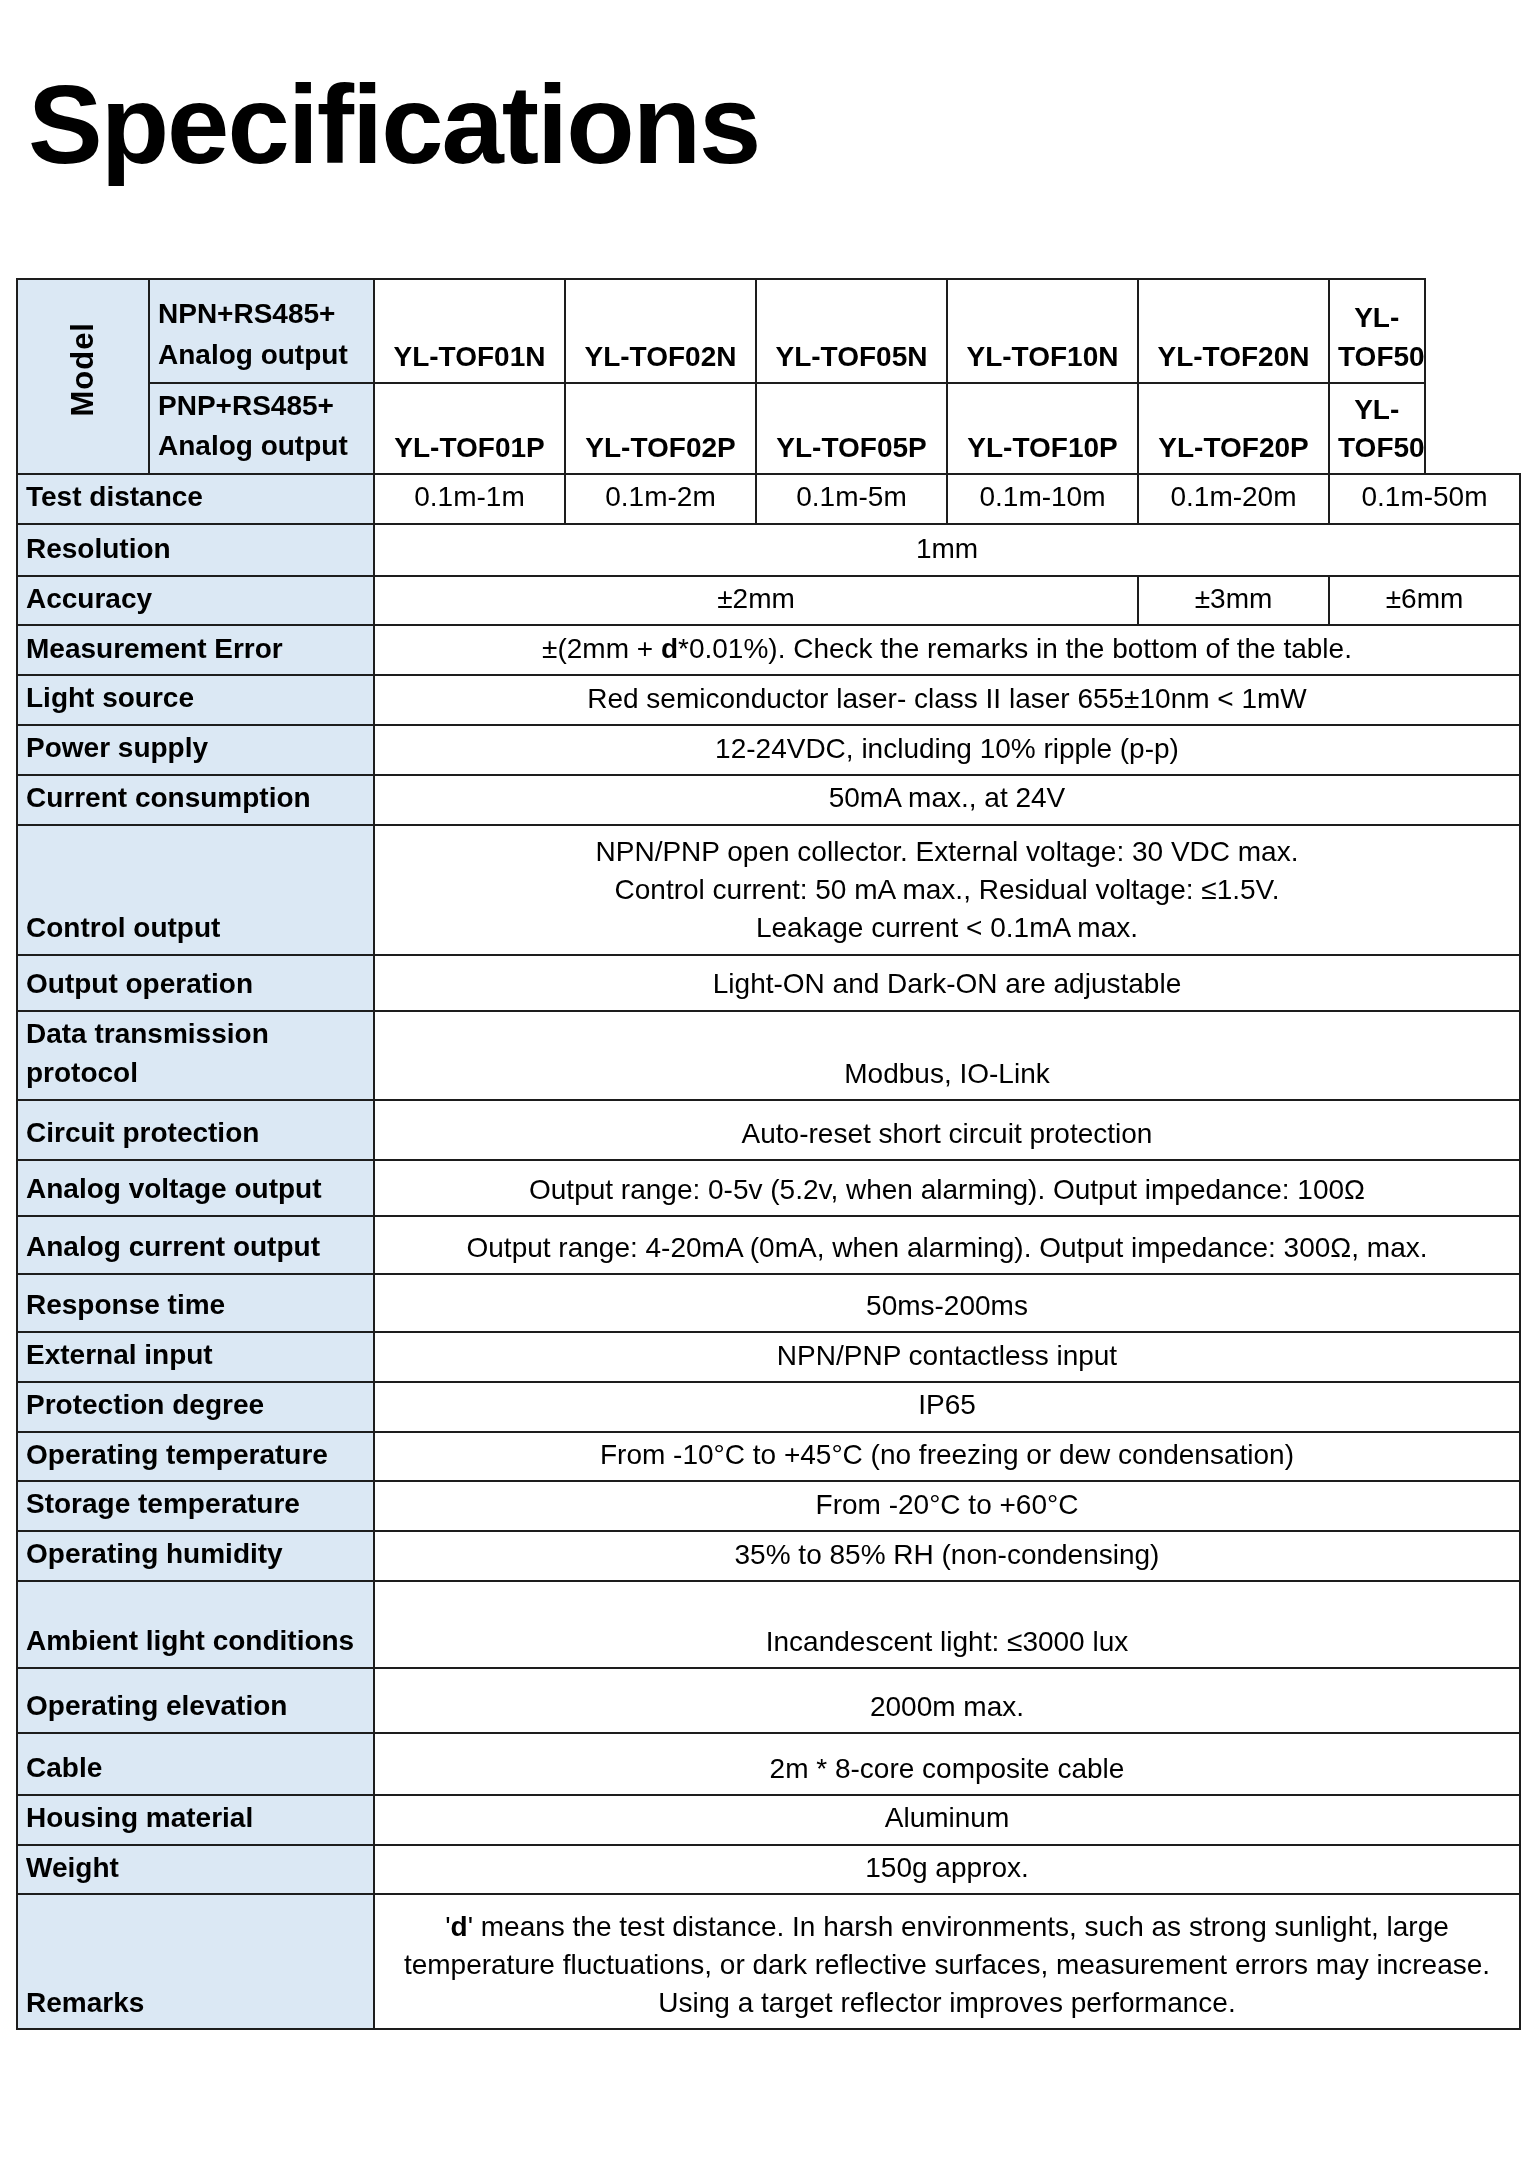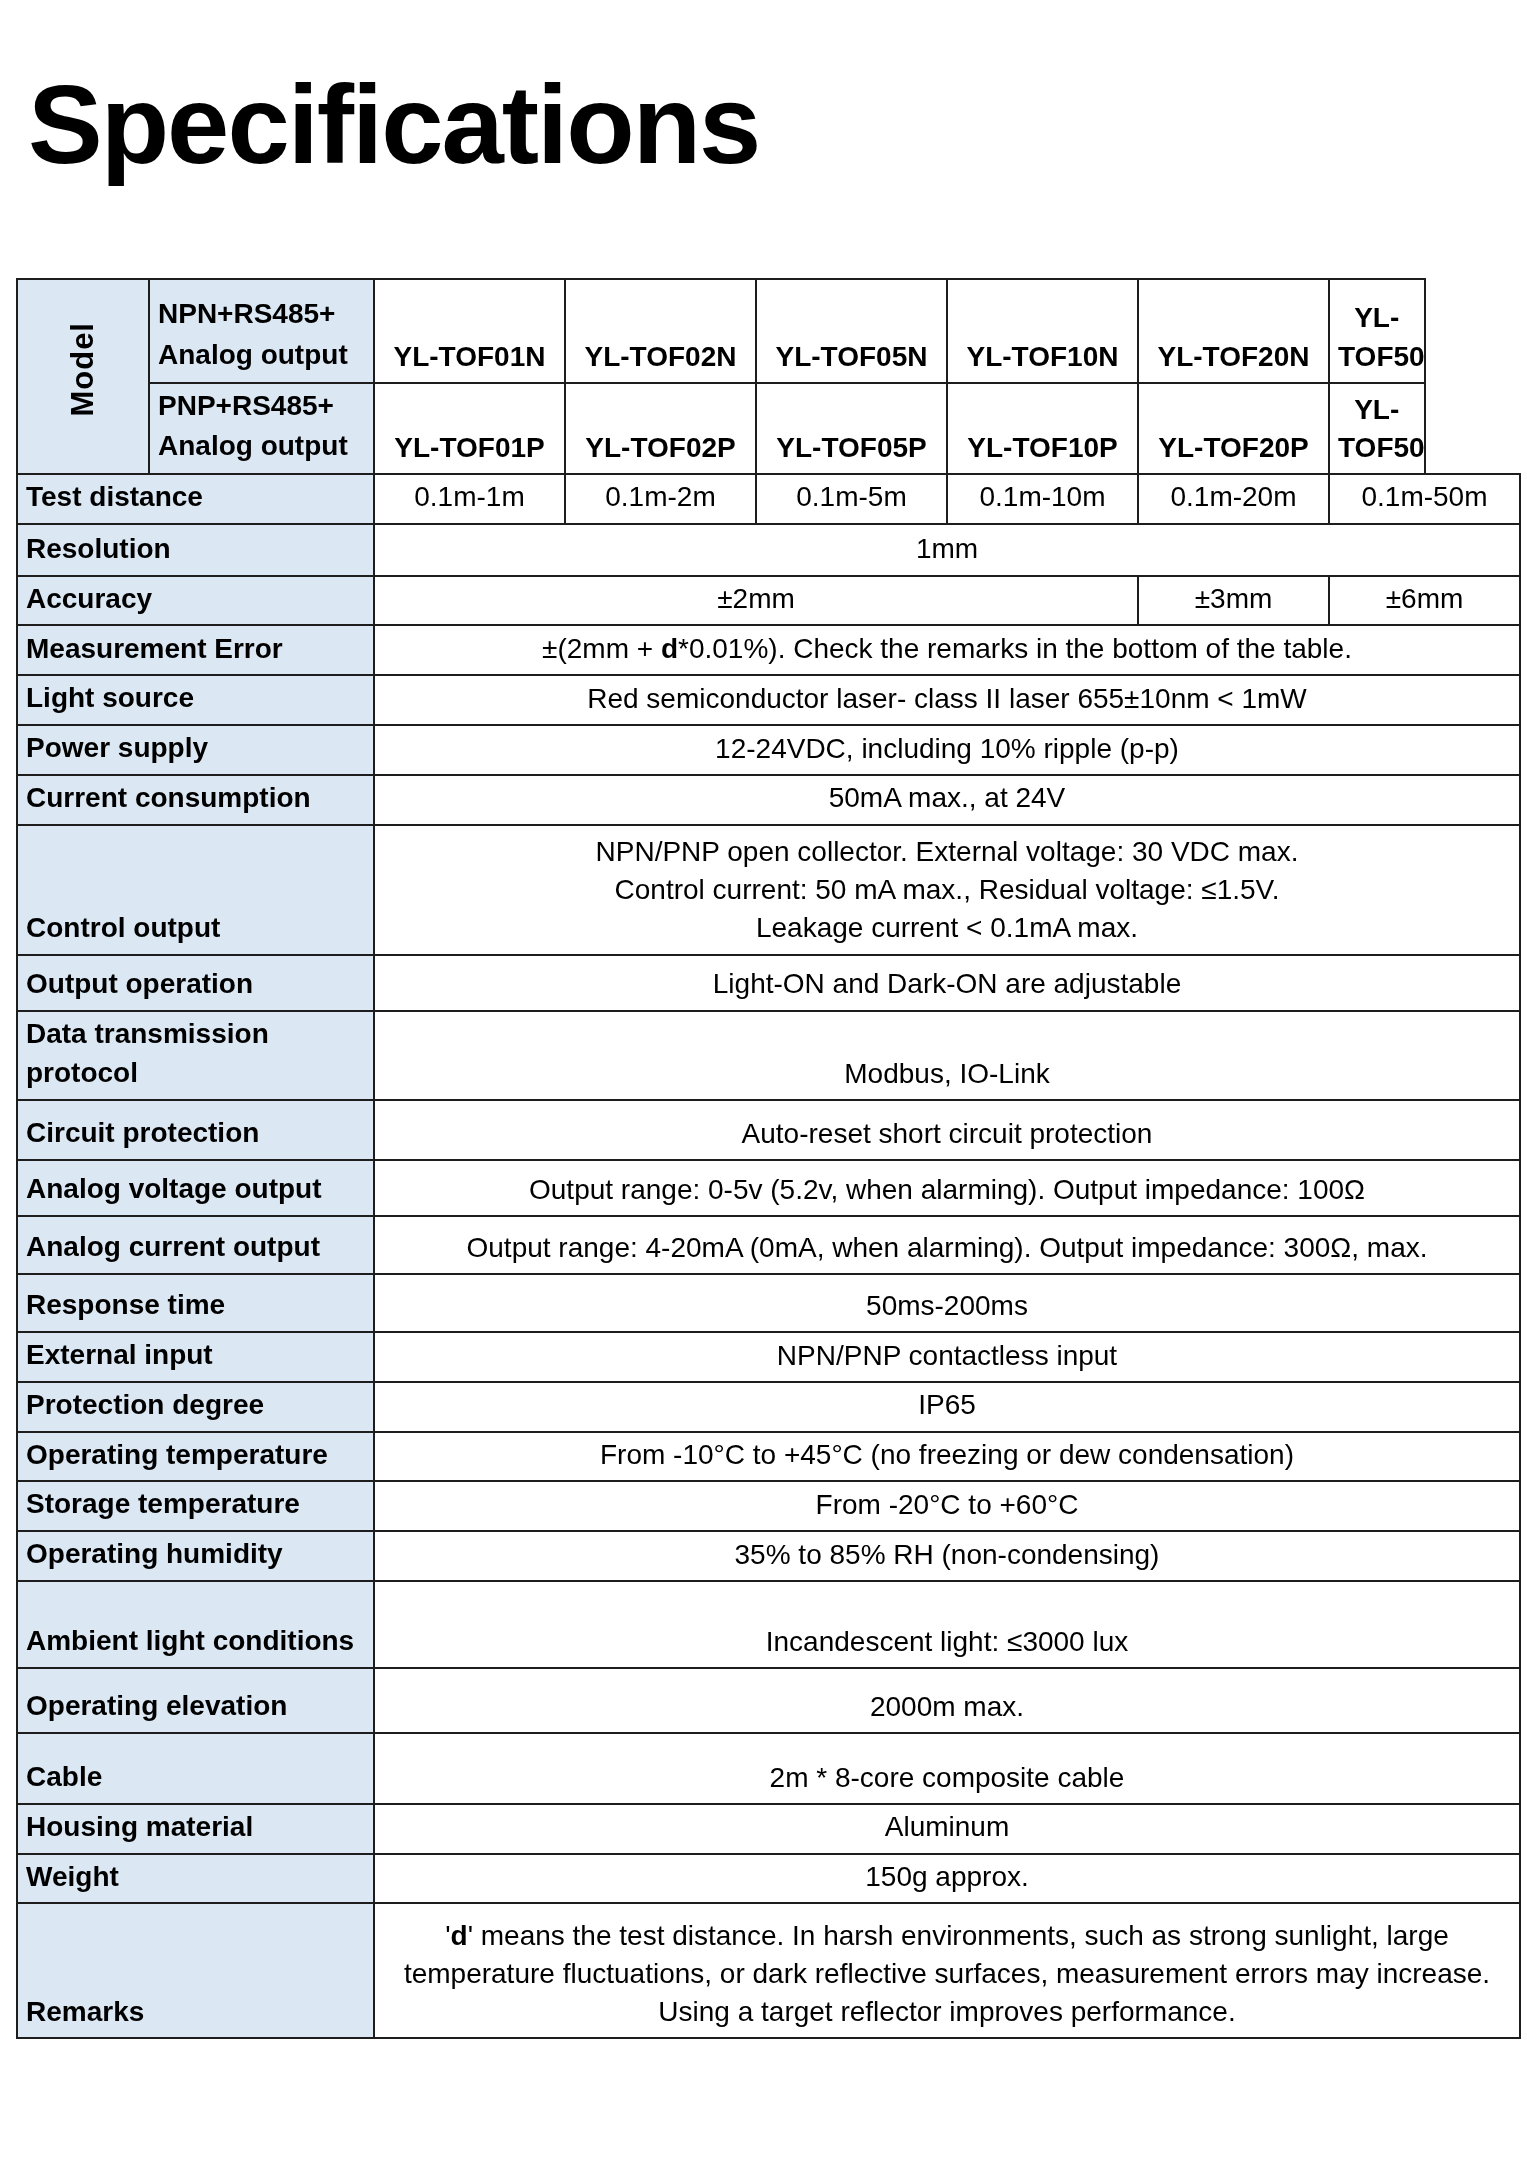--- a/index.html
+++ b/index.html
@@ -180,21 +180,21 @@
         <td colspan="7" class="val">35% to 85% RH (non-condensing)</td>
       </tr>
       <tr style="height: 87px;">
         <td colspan="2" class="lbl">Ambient light conditions</td>
         <td colspan="7" class="val">Incandescent light: ≤3000 lux</td>
       </tr>
       <tr style="height: 65px;">
         <td colspan="2" class="lbl">Operating elevation</td>
         <td colspan="7" class="val">2000m max.</td>
       </tr>
-      <tr style="height: 71px;">
+      <tr style="height: 62px;">
         <td colspan="2" class="lbl">Cable</td>
         <td colspan="7" class="val">2m * 8-core composite cable</td>
       </tr>
       <tr style="height: 44px;">
         <td colspan="2" class="lbl">Housing material</td>
         <td colspan="7" class="val">Aluminum</td>
       </tr>
       <tr style="height: 47px;">
         <td colspan="2" class="lbl">Weight</td>
         <td colspan="7" class="val">150g approx.</td>

